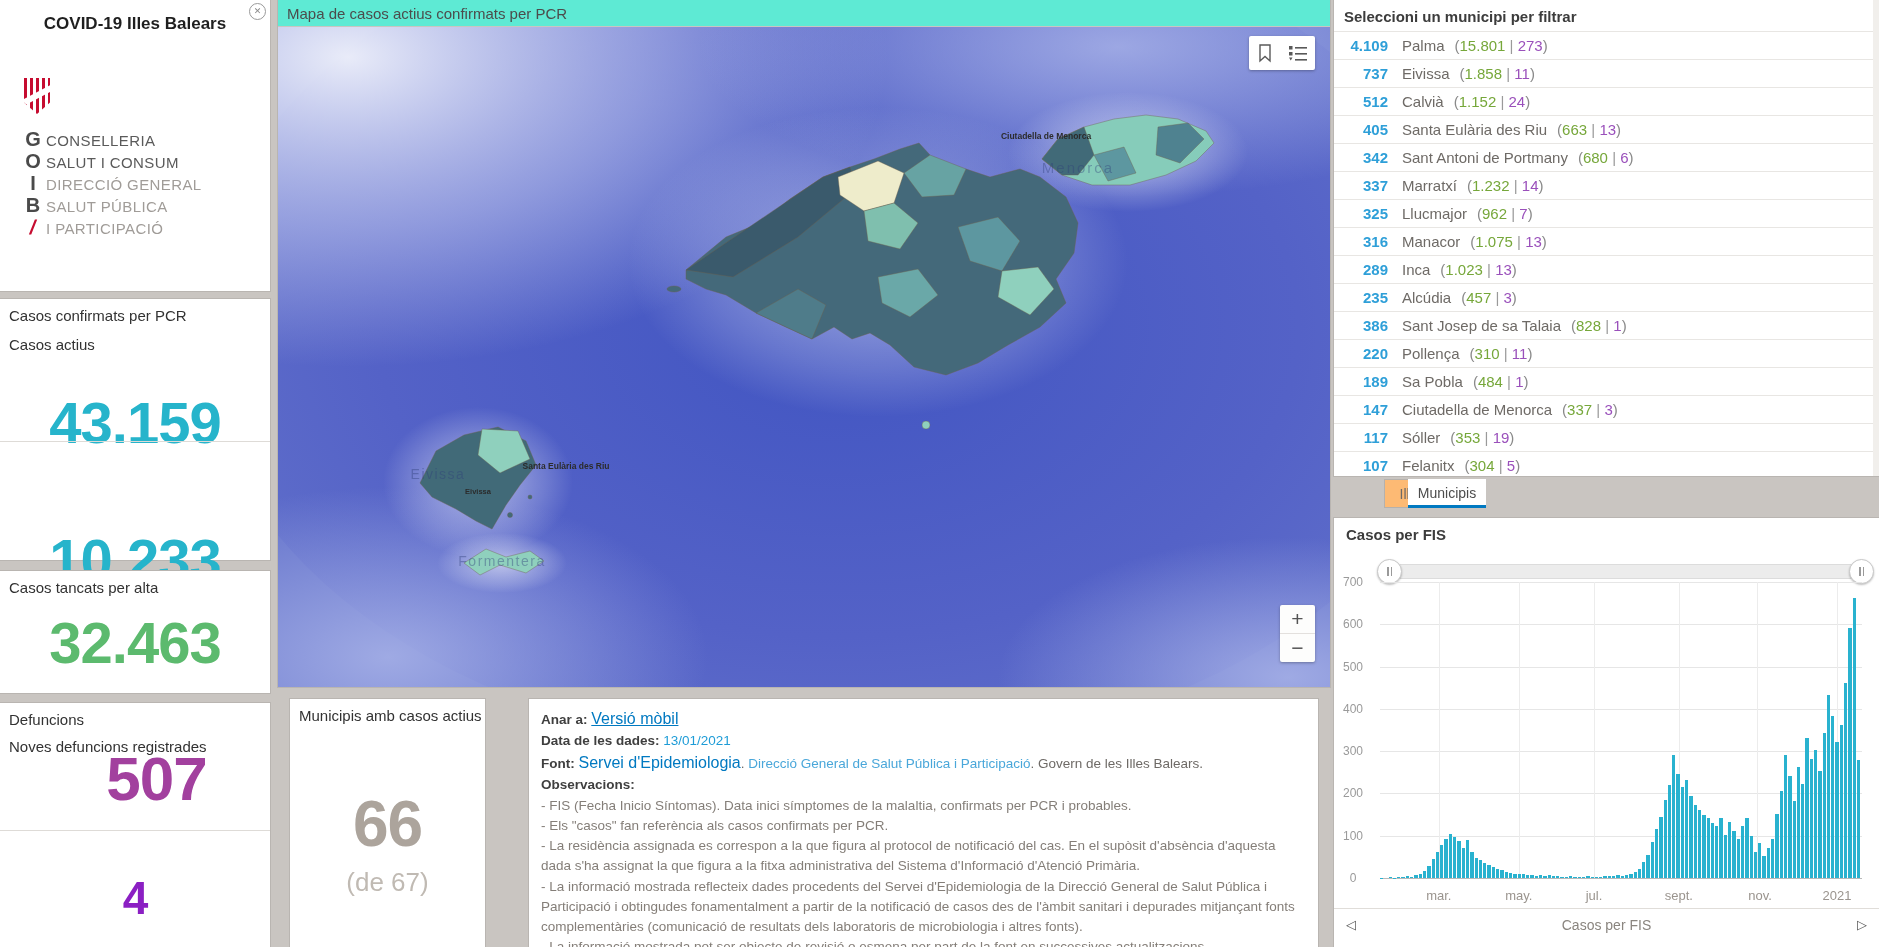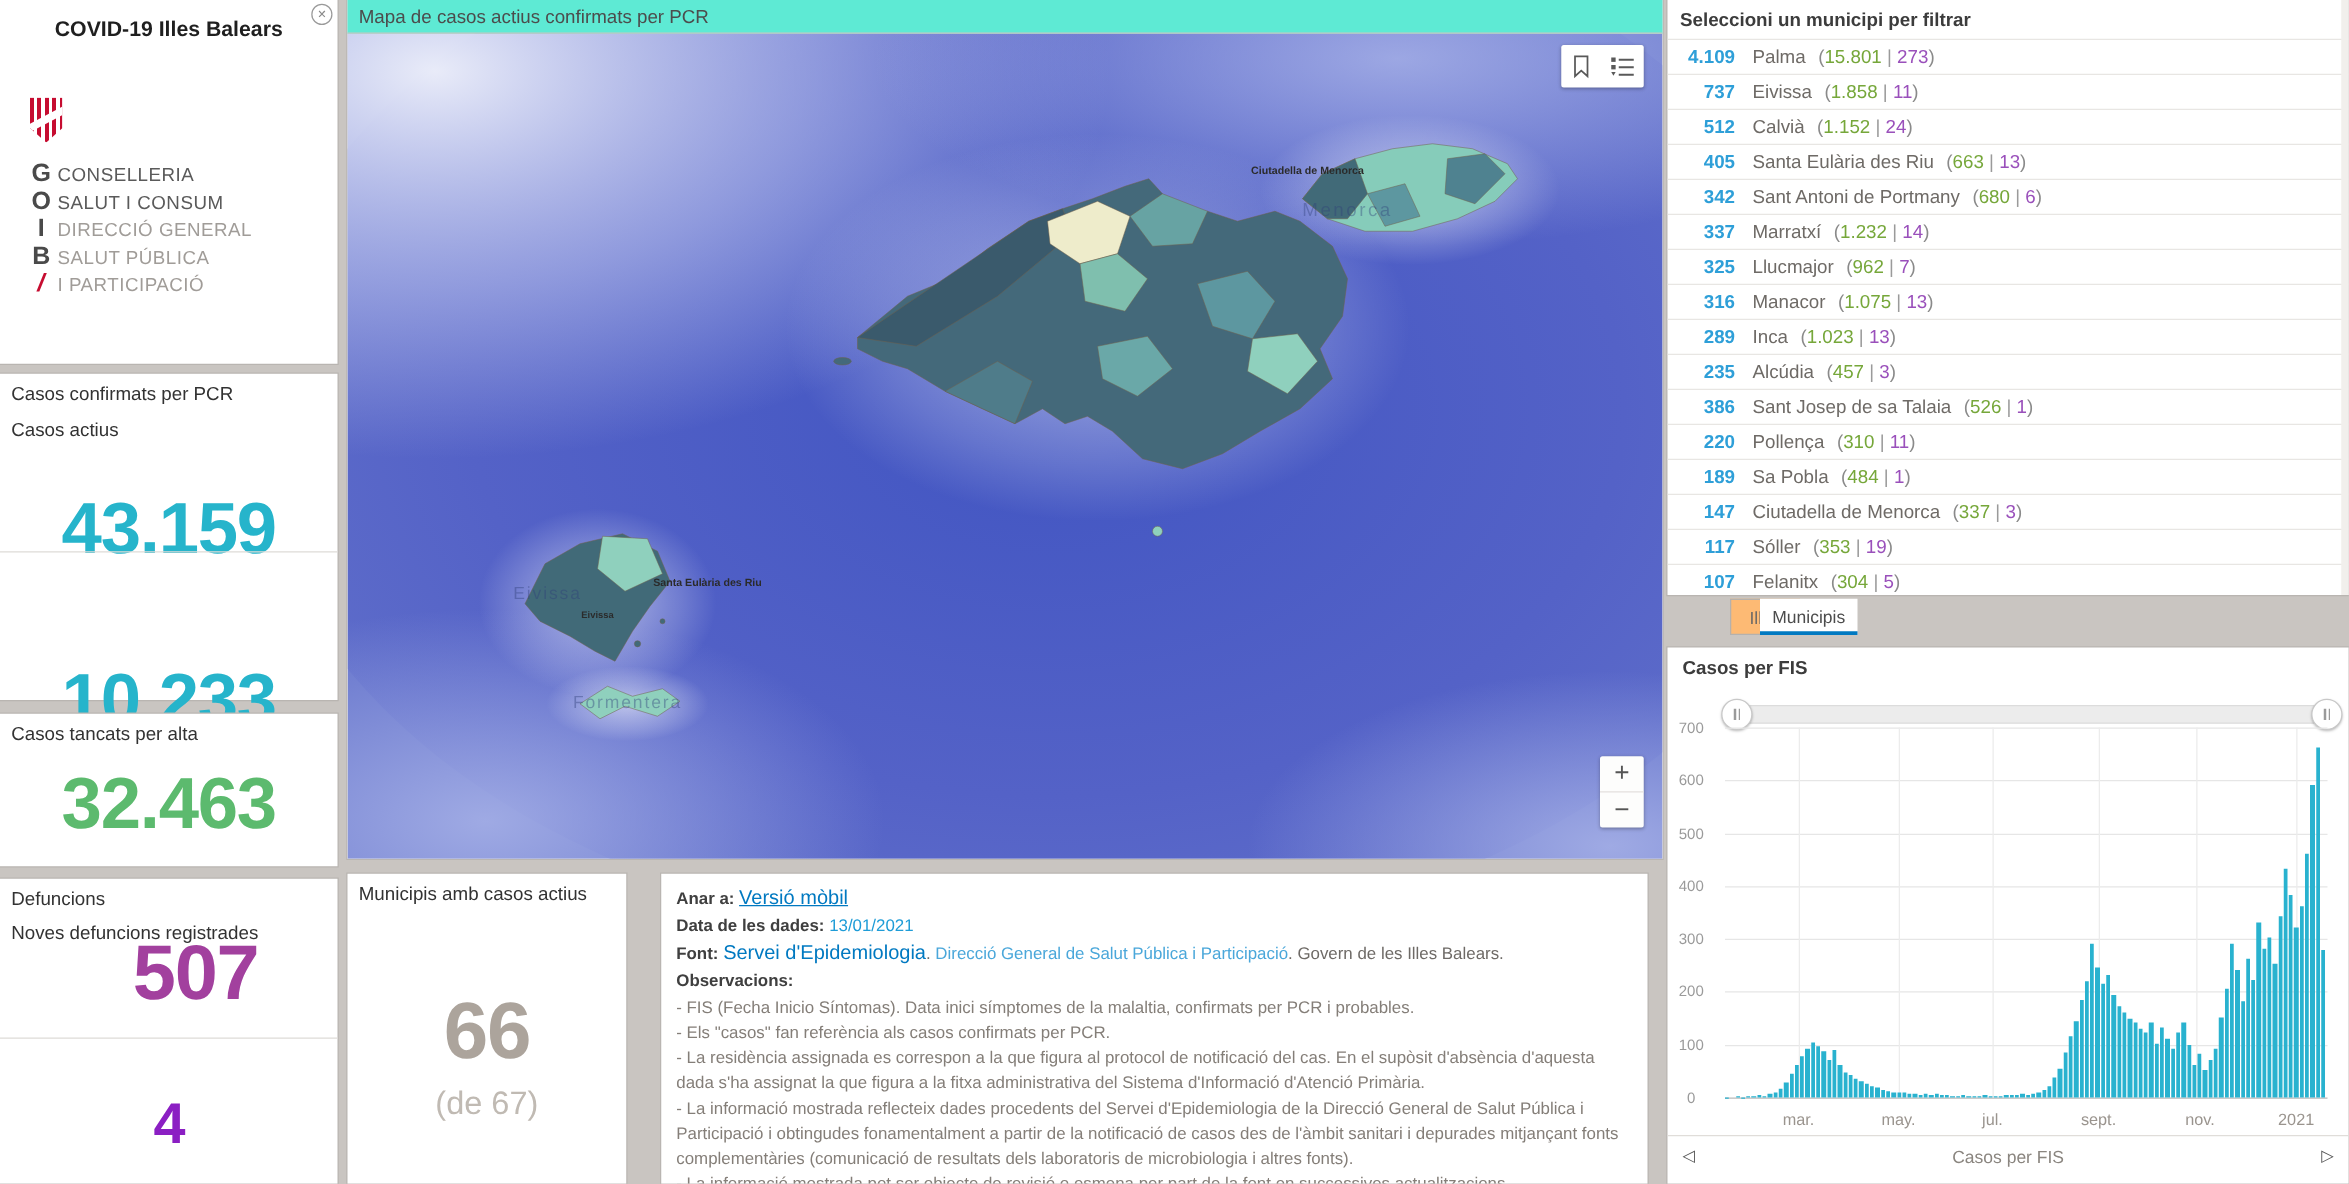--- a/index.html
+++ b/index.html
@@ -37,21 +37,21 @@
   #map-titlebar{height:27px;background:#5eead4;border-bottom:1px solid #c9c5c1;
     font-size:15px;color:#4c4c4c;line-height:27px;padding-left:9px;box-sizing:border-box;}
   #map-body{position:absolute;left:0;top:27px;width:1052px;height:660px;overflow:hidden;}
   #map-tools{position:absolute;top:9px;right:15px;width:66px;height:34px;background:#fff;border-radius:2px;
     box-shadow:0 1px 3px rgba(0,0,0,.3);display:flex;align-items:center;justify-content:space-around;}
   #map-zoom{position:absolute;bottom:25px;right:15px;width:35px;height:57px;background:#fdfdfc;border-radius:2px;
     box-shadow:0 1px 3px rgba(0,0,0,.3);display:flex;flex-direction:column;}
   .zoom-btn{flex:1;font-size:21px;color:#555;text-align:center;line-height:28px;cursor:pointer;}
   svg text{font-family:"Liberation Sans",sans-serif;}
   
-  #municipis-panel{left:278px;top:699px;width:223px;height:248px;}
+  #municipis-panel{left:290px;top:699px;width:195px;height:248px;}
   #municipis-value{top:88px;font-size:64px;font-weight:bold;color:#aca49c;letter-spacing:-1px;}
   #municipis-sub{position:absolute;top:168px;left:0;right:0;text-align:center;font-size:26px;color:#c0bab3;}
   #info-panel{left:529px;top:699px;width:789px;height:248px;font-size:13.5px;color:#847e78;
     padding:8px 12px;box-sizing:border-box;line-height:1.5;overflow:hidden;}
   .info-strong{color:#3f3f3f;font-weight:bold;}
   a.mobile-link{color:#0079c1;font-size:16px;text-decoration:underline;}
   .date-blue{color:#1e9cd7;}
   .font-big{color:#0079c1;font-size:16px;}
   .font-small{color:#4aa7da;}
   .font-rest{color:#6e6a66;}
@@ -322,21 +322,21 @@
         <span class="m-meta">(<span class="m-g">1.023</span> <span class="m-sep">|</span> <span class="m-v">13</span>)</span>
       </div>
       <div class="m-row">
         <span class="m-num">235</span>
         <span class="m-name">Alcúdia</span>
         <span class="m-meta">(<span class="m-g">457</span> <span class="m-sep">|</span> <span class="m-v">3</span>)</span>
       </div>
       <div class="m-row">
         <span class="m-num">386</span>
         <span class="m-name">Sant Josep de sa Talaia</span>
-        <span class="m-meta">(<span class="m-g">526</span> <span class="m-sep">|</span> <span class="m-v">1</span>)</span>
+        <span class="m-meta">(<span class="m-g">828</span> <span class="m-sep">|</span> <span class="m-v">1</span>)</span>
       </div>
       <div class="m-row">
         <span class="m-num">220</span>
         <span class="m-name">Pollença</span>
         <span class="m-meta">(<span class="m-g">310</span> <span class="m-sep">|</span> <span class="m-v">11</span>)</span>
       </div>
       <div class="m-row">
         <span class="m-num">189</span>
         <span class="m-name">Sa Pobla</span>
         <span class="m-meta">(<span class="m-g">484</span> <span class="m-sep">|</span> <span class="m-v">1</span>)</span>

